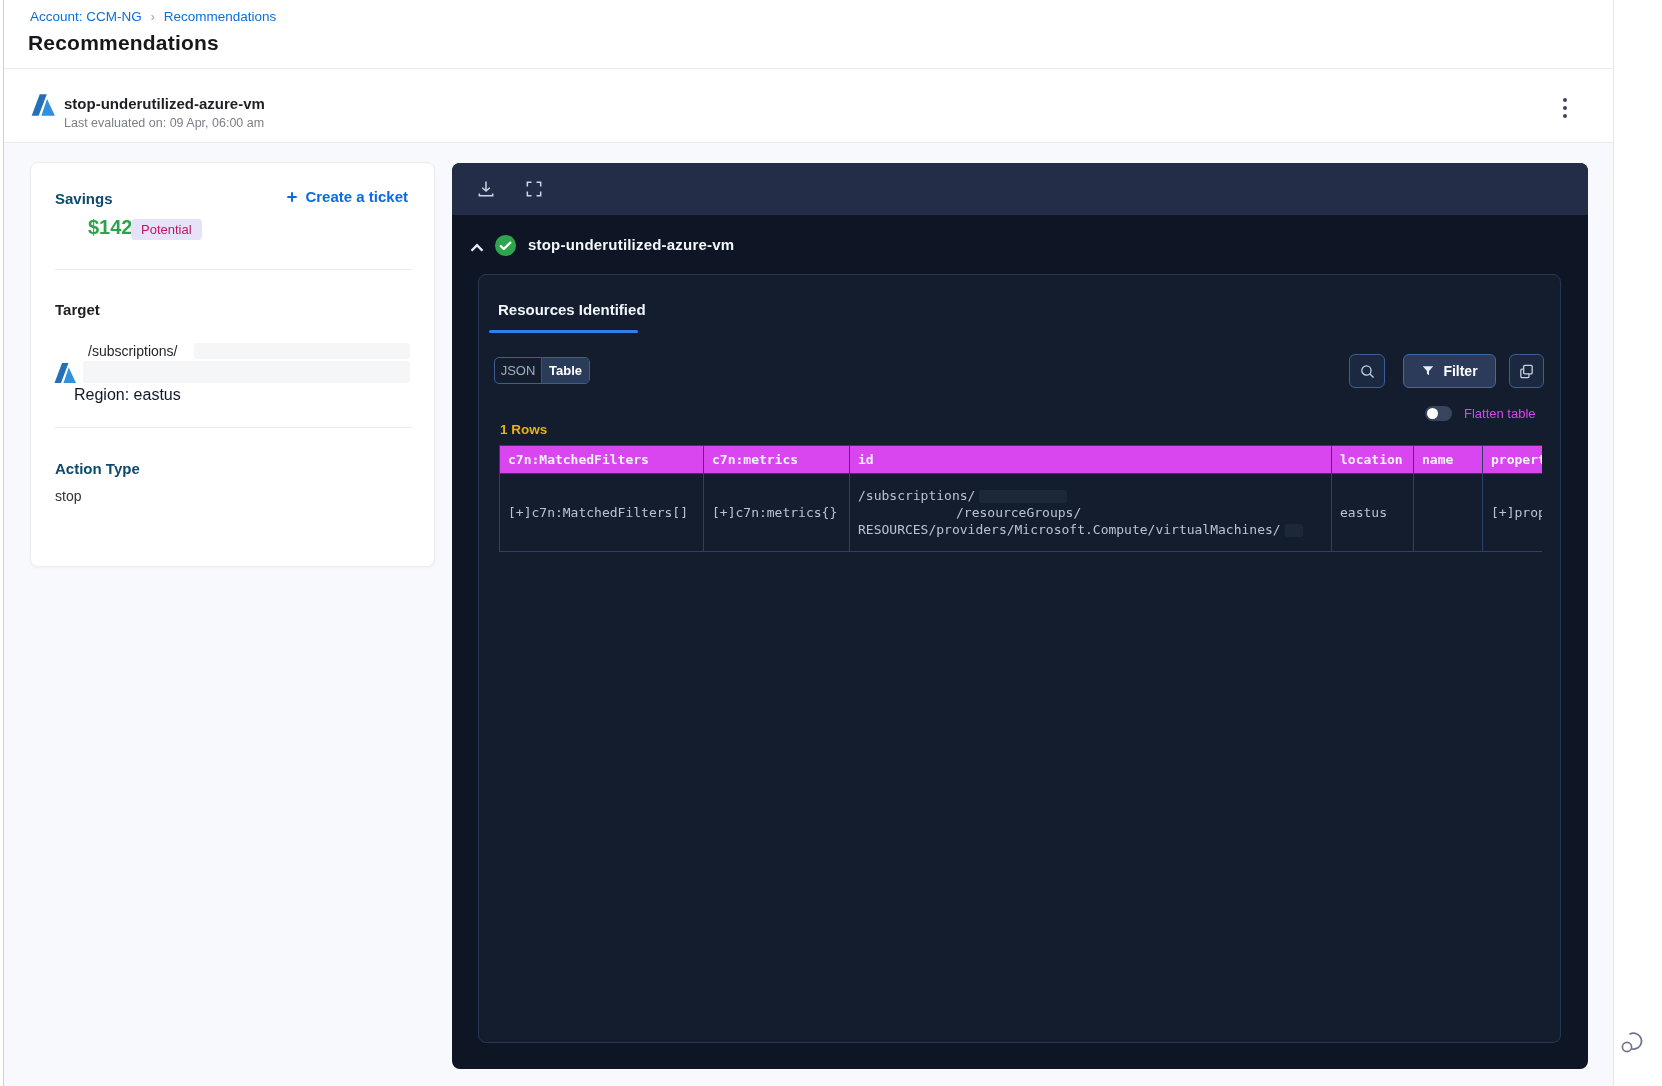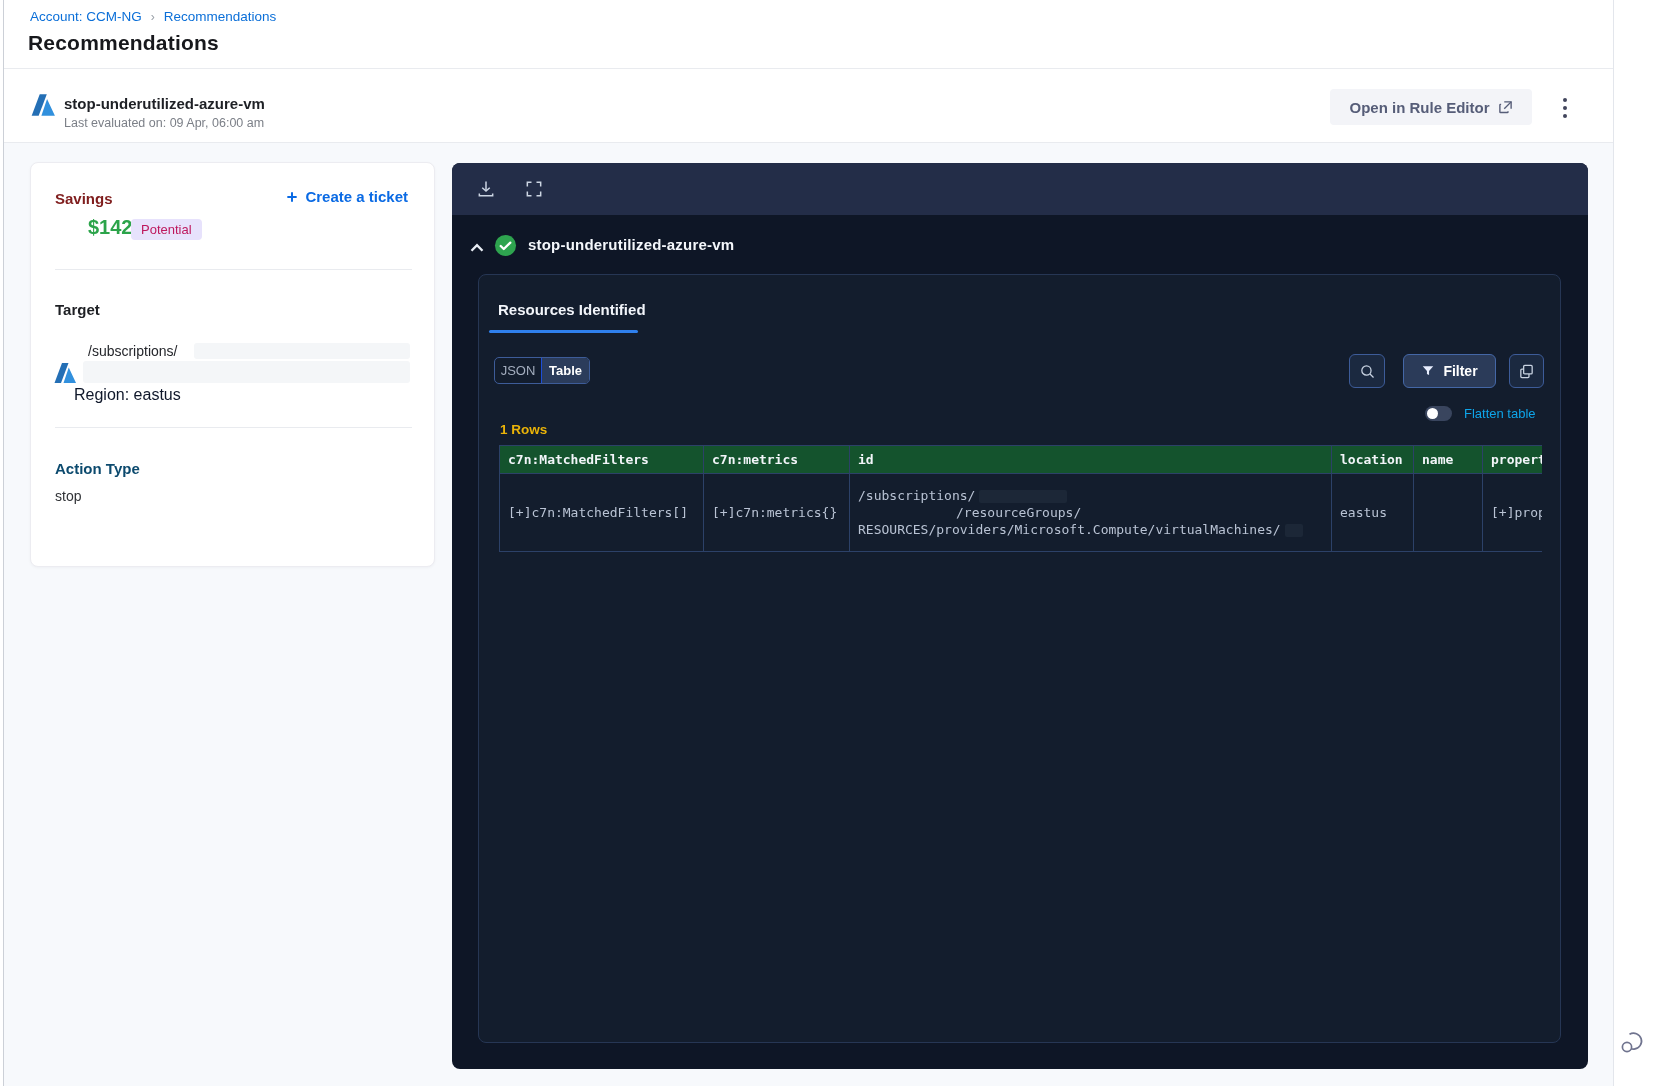--- a/index.html
+++ b/index.html
@@ -27,21 +27,21 @@
   .open-btn { position:absolute; left:1330px; top:89px; width:202px; height:36px; background:#f3f4f8;
     border:none; border-radius:4px; display:flex; align-items:center; justify-content:center; gap:8px;
     font-size:15px; font-weight:600; color:#565d78; cursor:pointer; font-family:inherit; }
   .kebab { position:absolute; left:1557px; top:92px; width:16px; height:32px; display:flex; flex-direction:column;
     align-items:center; justify-content:center; gap:4px; cursor:pointer; }
   .kebab i { width:4px; height:4px; border-radius:50%; background:#41455c; }
 
   
   .card { position:absolute; left:30px; top:162px; width:405px; height:405px; background:#fff;
     border:1px solid #ececf1; border-radius:8px; box-shadow:0 1px 3px rgba(20,30,60,.04); }
-  .sv-label { position:absolute; left:24px; top:27px; font-size:15px; font-weight:600; color:#7f1d1d; }
+  .sv-label { position:absolute; left:24px; top:27px; font-size:15px; font-weight:600; color:#0c4a6e; }
   .ticket-link { position:absolute; right:26px; top:25px; display:flex; align-items:center; gap:6px;
     color:#0a6ae4; font-size:15px; font-weight:700; cursor:pointer; }
   .sv-amount { position:absolute; left:24px; top:53px; font-size:20px; font-weight:700; color:#2ca44a;margin-left:33px; }
   .sv-badge { position:absolute; left:100px; top:56px; background:#e7e2fc; color:#be185d; font-size:13px;
     padding:3px 10px; border-radius:4px; }
   .card-hr { position:absolute; left:24px; width:357px; height:1px; background:#e9ebef; }
   .chr1 { top:106px; } .chr2 { top:264px; }
   .tg-label { position:absolute; left:24px; top:138px; font-size:15px; font-weight:600; color:#1d1f23; }
   .redact-a { position:absolute; left:163px; top:180px; width:216px; height:16px; background:#f4f6f8; border-radius:3px; }
   .redact-b { position:absolute; left:52px; top:198px; width:327px; height:22px; background:#f4f6f8; border-radius:3px; }
@@ -74,28 +74,28 @@
     background:#1b2940; display:flex; align-items:center; justify-content:center; cursor:pointer; }
   .search-btn { left:870px; }
   .copy-btn { left:1030px; width:35px; }
   .filter-btn { position:absolute; left:924px; top:79px; width:93px; height:34px; border:1px solid #4467a6; border-radius:6px;
     background:#2b3b59; display:flex; align-items:center; justify-content:center; gap:8px; color:#fff;
     font-size:14px; font-weight:600; cursor:pointer; font-family:inherit; }
 
   .rows-label { position:absolute; left:21px; top:147px; font-size:13.5px; font-weight:700; color:#eab308; }
   .flatten-toggle { position:absolute; left:946px; top:131px; width:27px; height:15px; border-radius:8px; background:#39455e; cursor:pointer; }
   .flatten-toggle i { position:absolute; left:2px; top:2px; width:11px; height:11px; border-radius:50%; background:#ffffff; }
-  .flatten-label { position:absolute; left:985px; top:131px; font-size:13px; color:#0ea5e9; }
+  .flatten-label { position:absolute; left:985px; top:131px; font-size:13px; color:#d946ef; }
 
   .table-clip { position:absolute; left:20px; top:170px; width:1043px; height:110px; overflow:hidden; }
   table.res { border-collapse:collapse; table-layout:fixed; width:1120px;
     font-family:"DejaVu Sans Mono","Liberation Mono",monospace; font-size:13px; }
   table.res col.c1{width:204px} table.res col.c2{width:146px} table.res col.c3{width:482px}
   table.res col.c4{width:82px}  table.res col.c5{width:69px}
-  table.res th { height:28px; background:#14532d; color:#f2f5f9; font-weight:700; text-align:left;
+  table.res th { height:28px; background:#d946ef; color:#f2f5f9; font-weight:700; text-align:left;
     padding:0 8px; border:1px solid #2c4168; white-space:nowrap; overflow:hidden; cursor:pointer; }
   table.res td { height:78px; border:1px solid #2c4168; padding:0 8px; color:#b9c3d4; vertical-align:middle;
     white-space:nowrap; overflow:hidden; }
   td.id-cell { color:#dde4ee; }
   .id-line { line-height:17px; }
   .id-line.indent { padding-left:98px; }
   .redact-dark { display:inline-block; width:88px; height:13px; background:#1c2737; border-radius:2px;
     margin-left:4px; vertical-align:middle; }
   .redact-dark.sm { width:18px; }
 
@@ -117,28 +117,20 @@
     <a>Recommendations</a>
   </div>
   <div class="page-title">Recommendations</div>
 
   <svg class="rule-icon" viewBox="0 0 96 96">
     <path d="M36 8h26L32 88H6z" fill="#246fb5"></path>
       <path d="M63 26 92 88H42z" fill="#3190dd"></path>
   </svg>
   <div class="rule-name">stop-underutilized-azure-vm</div>
   <div class="rule-sub">Last evaluated on: 09 Apr, 06:00 am</div>
-  <button class="open-btn">
-    <span>Open in Rule Editor</span>
-    <svg width="15" height="15" viewBox="0 0 24 24" fill="none" stroke="#565d78" stroke-width="2.2">
-      <path d="M5 7h-1a1 1 0 0 0-1 1v11a1 1 0 0 0 1 1h11a1 1 0 0 0 1-1v-1"></path>
-      <path d="M10 3h11v11"></path>
-        <path d="M21 3 10 14"></path>
-    </svg>
-  </button>
   <div class="kebab">
       <i></i>
       <i></i>
       <i></i>
     </div>
 
   <div class="card">
     <div class="sv-label">Savings</div>
     <div class="ticket-link">
       <svg width="14" height="14" viewBox="0 0 24 24" fill="none" stroke="#0a6ae4" stroke-width="3.4">

